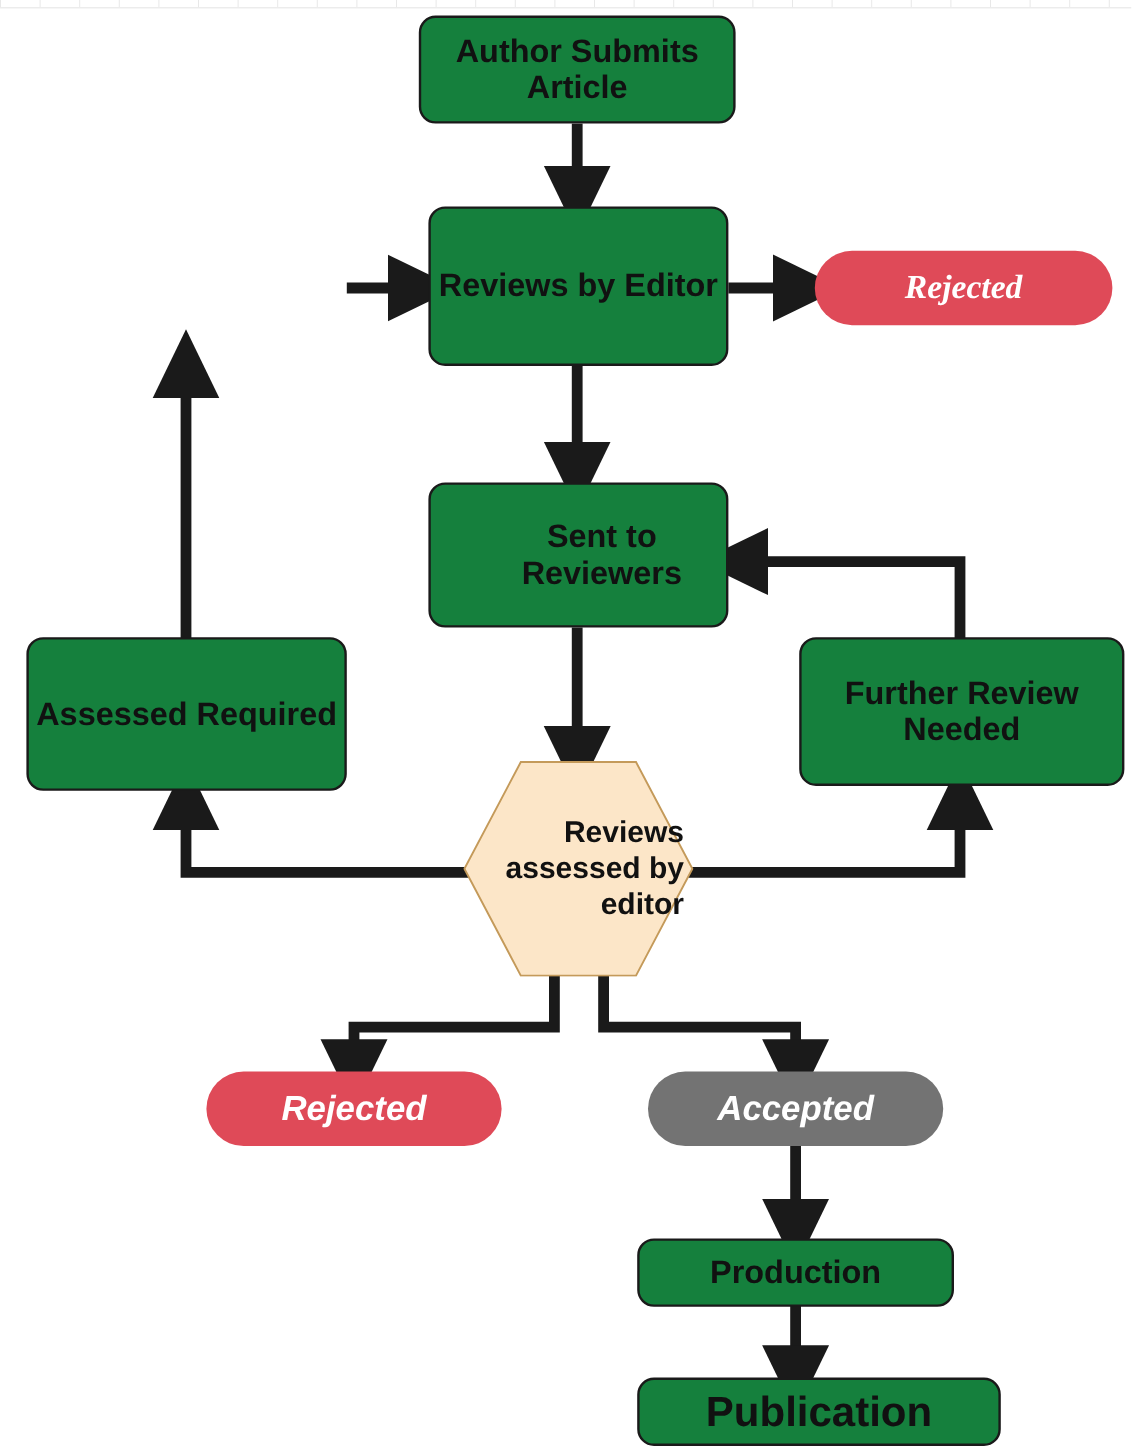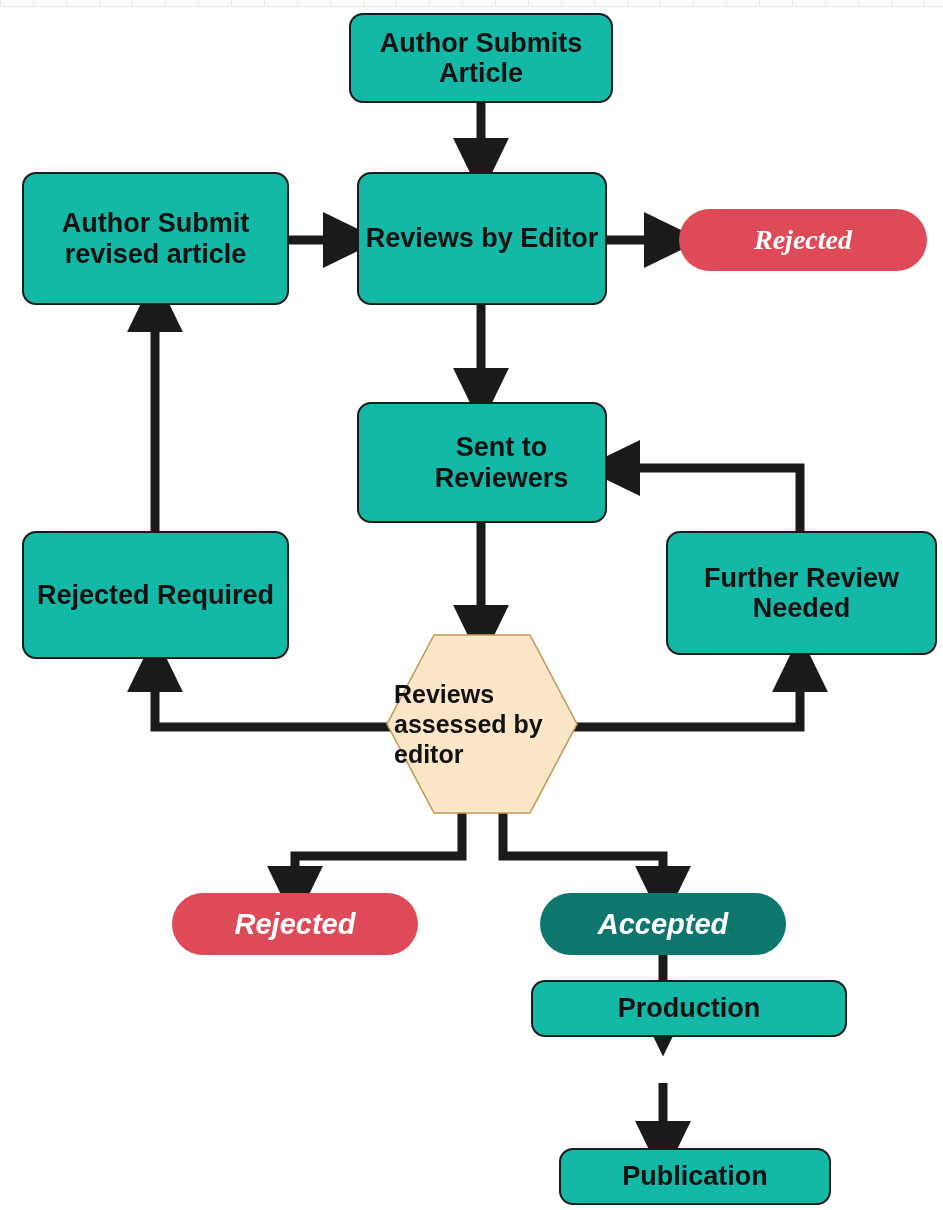--- a/index.html
+++ b/index.html
@@ -41,57 +41,57 @@
     align-items: center;
     justify-content: center;
     text-align: center;
     line-height: 1.12;
     z-index: 3;
   }
   .node .lbl { display: block; }
 
   
   .box {
-    background: #14b8a6;
+    background: #15803d;
     border: 2.5px solid #1a1a1a;
     border-radius: 14px;
     color: #111111;
     font-weight: bold;
   }
 
   
   .pill {
     border: none;
     border-radius: 999px;
     color: #ffffff;
     font-weight: bold;
     font-style: italic;
   }
   .pill-red    { background: #df4a58; }
-  .pill-green  { background: #0f766e; }
+  .pill-green  { background: #737373; }
   .serif       { font-family: "Liberation Serif", serif; }
 
   
   .hexwrap {
     position: absolute;
     z-index: 3;
     display: flex;
     align-items: center;
     justify-content: center;
   }
   .hexwrap .hexbg {
     position: absolute;
     left: 0; top: 0; width: 100%; height: 100%;
   }
   .hexwrap .hextext {
     position: relative;
     z-index: 1;
     color: #111111;
     font-weight: bold;
-    text-align: left;
+    text-align: right;
     line-height: 1.2;
   }
 </style>
 </head>
 <body>
 
 <div id="canvas">
 
   <div class="grid-strip"></div>
 
@@ -129,38 +129,35 @@
       <path d="M663,955 L663,1026"></path>
 
       <path d="M663,1083 L663,1148"></path>
     </g>
   </svg>
 
   <div class="node box" style="left:349px; top:13px; width:264px; height:90px; font-size:27px;">
     <span class="lbl">Author Submits Article</span>
   </div>
 
-  <div class="node box" style="left:22px; top:172px; width:267px; height:133px; font-size:27px;">
-    <span class="lbl">Author Submit revised article</span>
-  </div>
 
   <div class="node box" style="left:357px; top:172px; width:250px; height:133px; font-size:27px;">
     <span class="lbl">Reviews by Editor</span>
   </div>
 
   <div class="node pill pill-red serif" style="left:679px; top:209px; width:248px; height:62px; font-size:28px;">
     <span class="lbl">Rejected</span>
   </div>
 
   <div class="node box" style="left:357px; top:402px; width:250px; height:121px; font-size:27px;padding-left:39px;">
     <span class="lbl">Sent to Reviewers</span>
   </div>
 
   <div class="node box" style="left:22px; top:531px; width:267px; height:128px; font-size:27px;">
-    <span class="lbl">Rejected Required</span>
+    <span class="lbl">Assessed Required</span>
   </div>
 
   <div class="node box" style="left:666px; top:531px; width:271px; height:124px; font-size:27px;">
     <span class="lbl">Further Review Needed</span>
   </div>
 
   <div class="hexwrap" style="left:386px; top:634px; width:192px; height:180px;">
     <svg class="hexbg" viewBox="0 0 192 180" preserveAspectRatio="none" xmlns="http://www.w3.org/2000/svg">
       <polygon points="48,1 144,1 191,90 144,179 48,179 1,90" fill="#fce6c8" stroke="#c49a5a" stroke-width="1.6"></polygon>
     </svg>
@@ -168,21 +165,21 @@
   </div>
 
   <div class="node pill pill-red" style="left:172px; top:893px; width:246px; height:62px; font-size:29px;">
     <span class="lbl">Rejected</span>
   </div>
 
   <div class="node pill pill-green" style="left:540px; top:893px; width:246px; height:62px; font-size:29px;">
     <span class="lbl">Accepted</span>
   </div>
 
-  <div class="node box" style="left:531px; top:980px; width:316px; height:57px; font-size:27px;">
+  <div class="node box" style="left:531px; top:1032px; width:264px; height:57px; font-size:27px;">
     <span class="lbl">Production</span>
   </div>
 
-  <div class="node box" style="left:531px; top:1148px; width:272px; height:57px; font-size:27px;margin-left:28px;">
+  <div class="node box" style="left:531px; top:1148px; width:303px; height:57px; font-size:35px;">
     <span class="lbl">Publication</span>
   </div>
 
 </div>
 
 </body></html>

